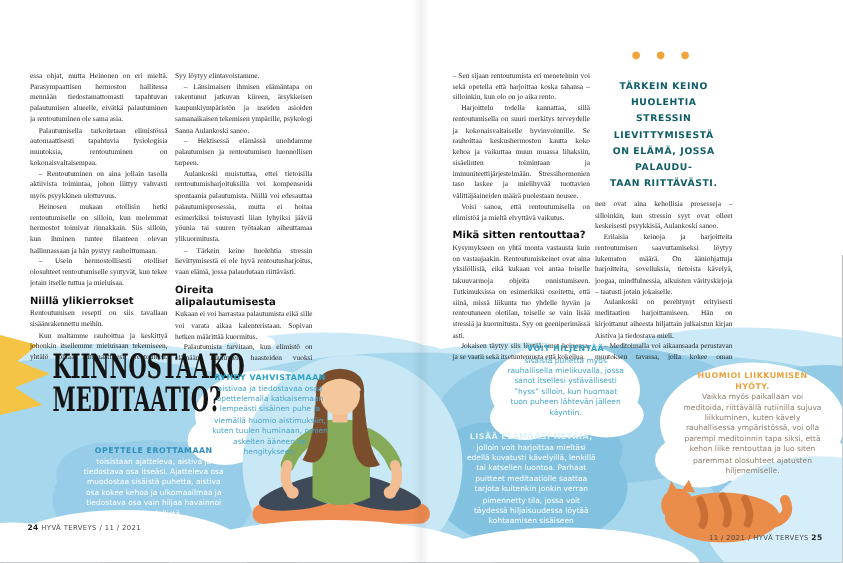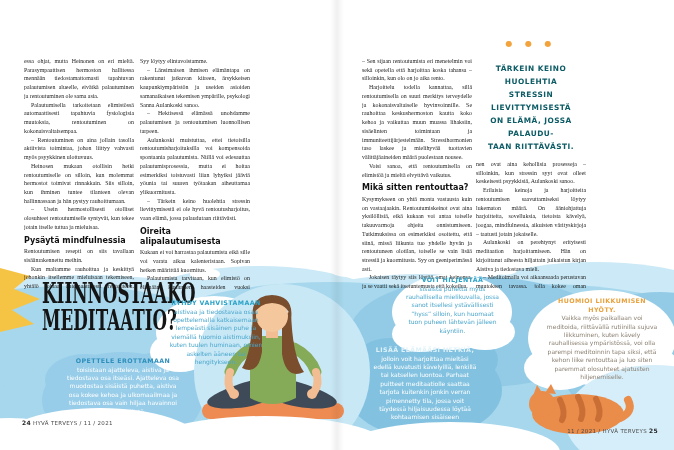--- a/index.html
+++ b/index.html
@@ -148,21 +148,21 @@
       <ellipse cx="450" cy="452" rx="110" ry="30"></ellipse>
     </g>
   </svg>
 
   <div id="col1" class="col">
       <p>essa ohjat, mutta Heinonen on eri mieltä. Parasympaattisen hermoston hallitessa mennään tiedostamattomasti tapahtuvan palautumisen alueelle, eivätkä palautuminen ja rentoutuminen ole sama asia.</p>
       <p>Palautumisella tarkoitetaan elimistössä automaattisesti tapahtuvia fysiologisia muutoksia, rentoutuminen on kokonaisvaltaisempaa.</p>
       <p>– Rentoutuminen on aina jollain tasolla aktiivista toimintaa, johon liittyy vahvasti myös psyykkinen ulottuvuus.</p>
       <p>Heinosen mukaan otollisin hetki rentoutumiselle on silloin, kun molemmat hermostot toimivat rinnakkain. Siis silloin, kun ihminen tuntee tilanteen olevan hallinnassaan ja hän pystyy rauhoittumaan.</p>
       <p>– Usein hermostollisesti otolliset olosuhteet rentoutumiselle syntyvät, kun tekee jotain itselle tuttua ja mieluisaa.</p>
-      <h3>Pysäytä mindfulnessia</h3>
+      <h3>Niillä ylikierrokset</h3>
       <p>Rentoutumisen resepti on siis tavallaan sisäänrakennettu meihin.</p>
       <p>Kun maltamme rauhoittua ja keskittyä johonkin itsellemme mieluisaan tekemiseen, yhtälö johtaa automaattisesti rentouteen. Miksi se sitten on monelle niin vaikeaa – jopa mahdotonta?</p>
     </div>
   <div id="col3" class="col">
       <p>– Sen sijaan rentoutumista eri menetelmin voi sekä opetella että harjoittaa koska tahansa – silloinkin, kun olo on jo aika rento.</p>
       <p>Harjoittelu todella kannattaa, sillä rentoutumisella on suuri merkitys terveydelle ja kokonaisvaltaiselle hyvinvoinnille. Se rauhoittaa keskushermoston kautta koko kehoa ja vaikuttaa muun muassa lihaksiin, sisäelinten toimintaan ja immuniteettijärjestelmään. Stressihormonien taso laskee ja mielihyvää tuottavien välittäjäaineiden määrä puolestaan nousee.</p>
       <p>Voisi sanoa, että rentoutumisella on elimistöä ja mieltä elvyttävä vaikutus.</p>
       <h3>Mikä sitten rentouttaa?</h3>
       <p>Kysymykseen on yhtä monta vastausta kuin on vastaajaakin. Rentoutumiskeinot ovat aina yksilöllisiä, eikä kukaan voi antaa toiselle takuuvarmoja ohjeita onnistumiseen. Tutkimuksissa on esimerkiksi osoitettu, että siinä, missä liikunta tuo yhdelle hyvän ja rentoutuneen olotilan, toiselle se vain lisää stressiä ja kuormitusta. Syy on geeniperimässä asti.</p>
       <p>Jokaisen täytyy siis löytää omat keinonsa, ja se vaatii sekä itsetuntemusta että kokeilua.</p>

